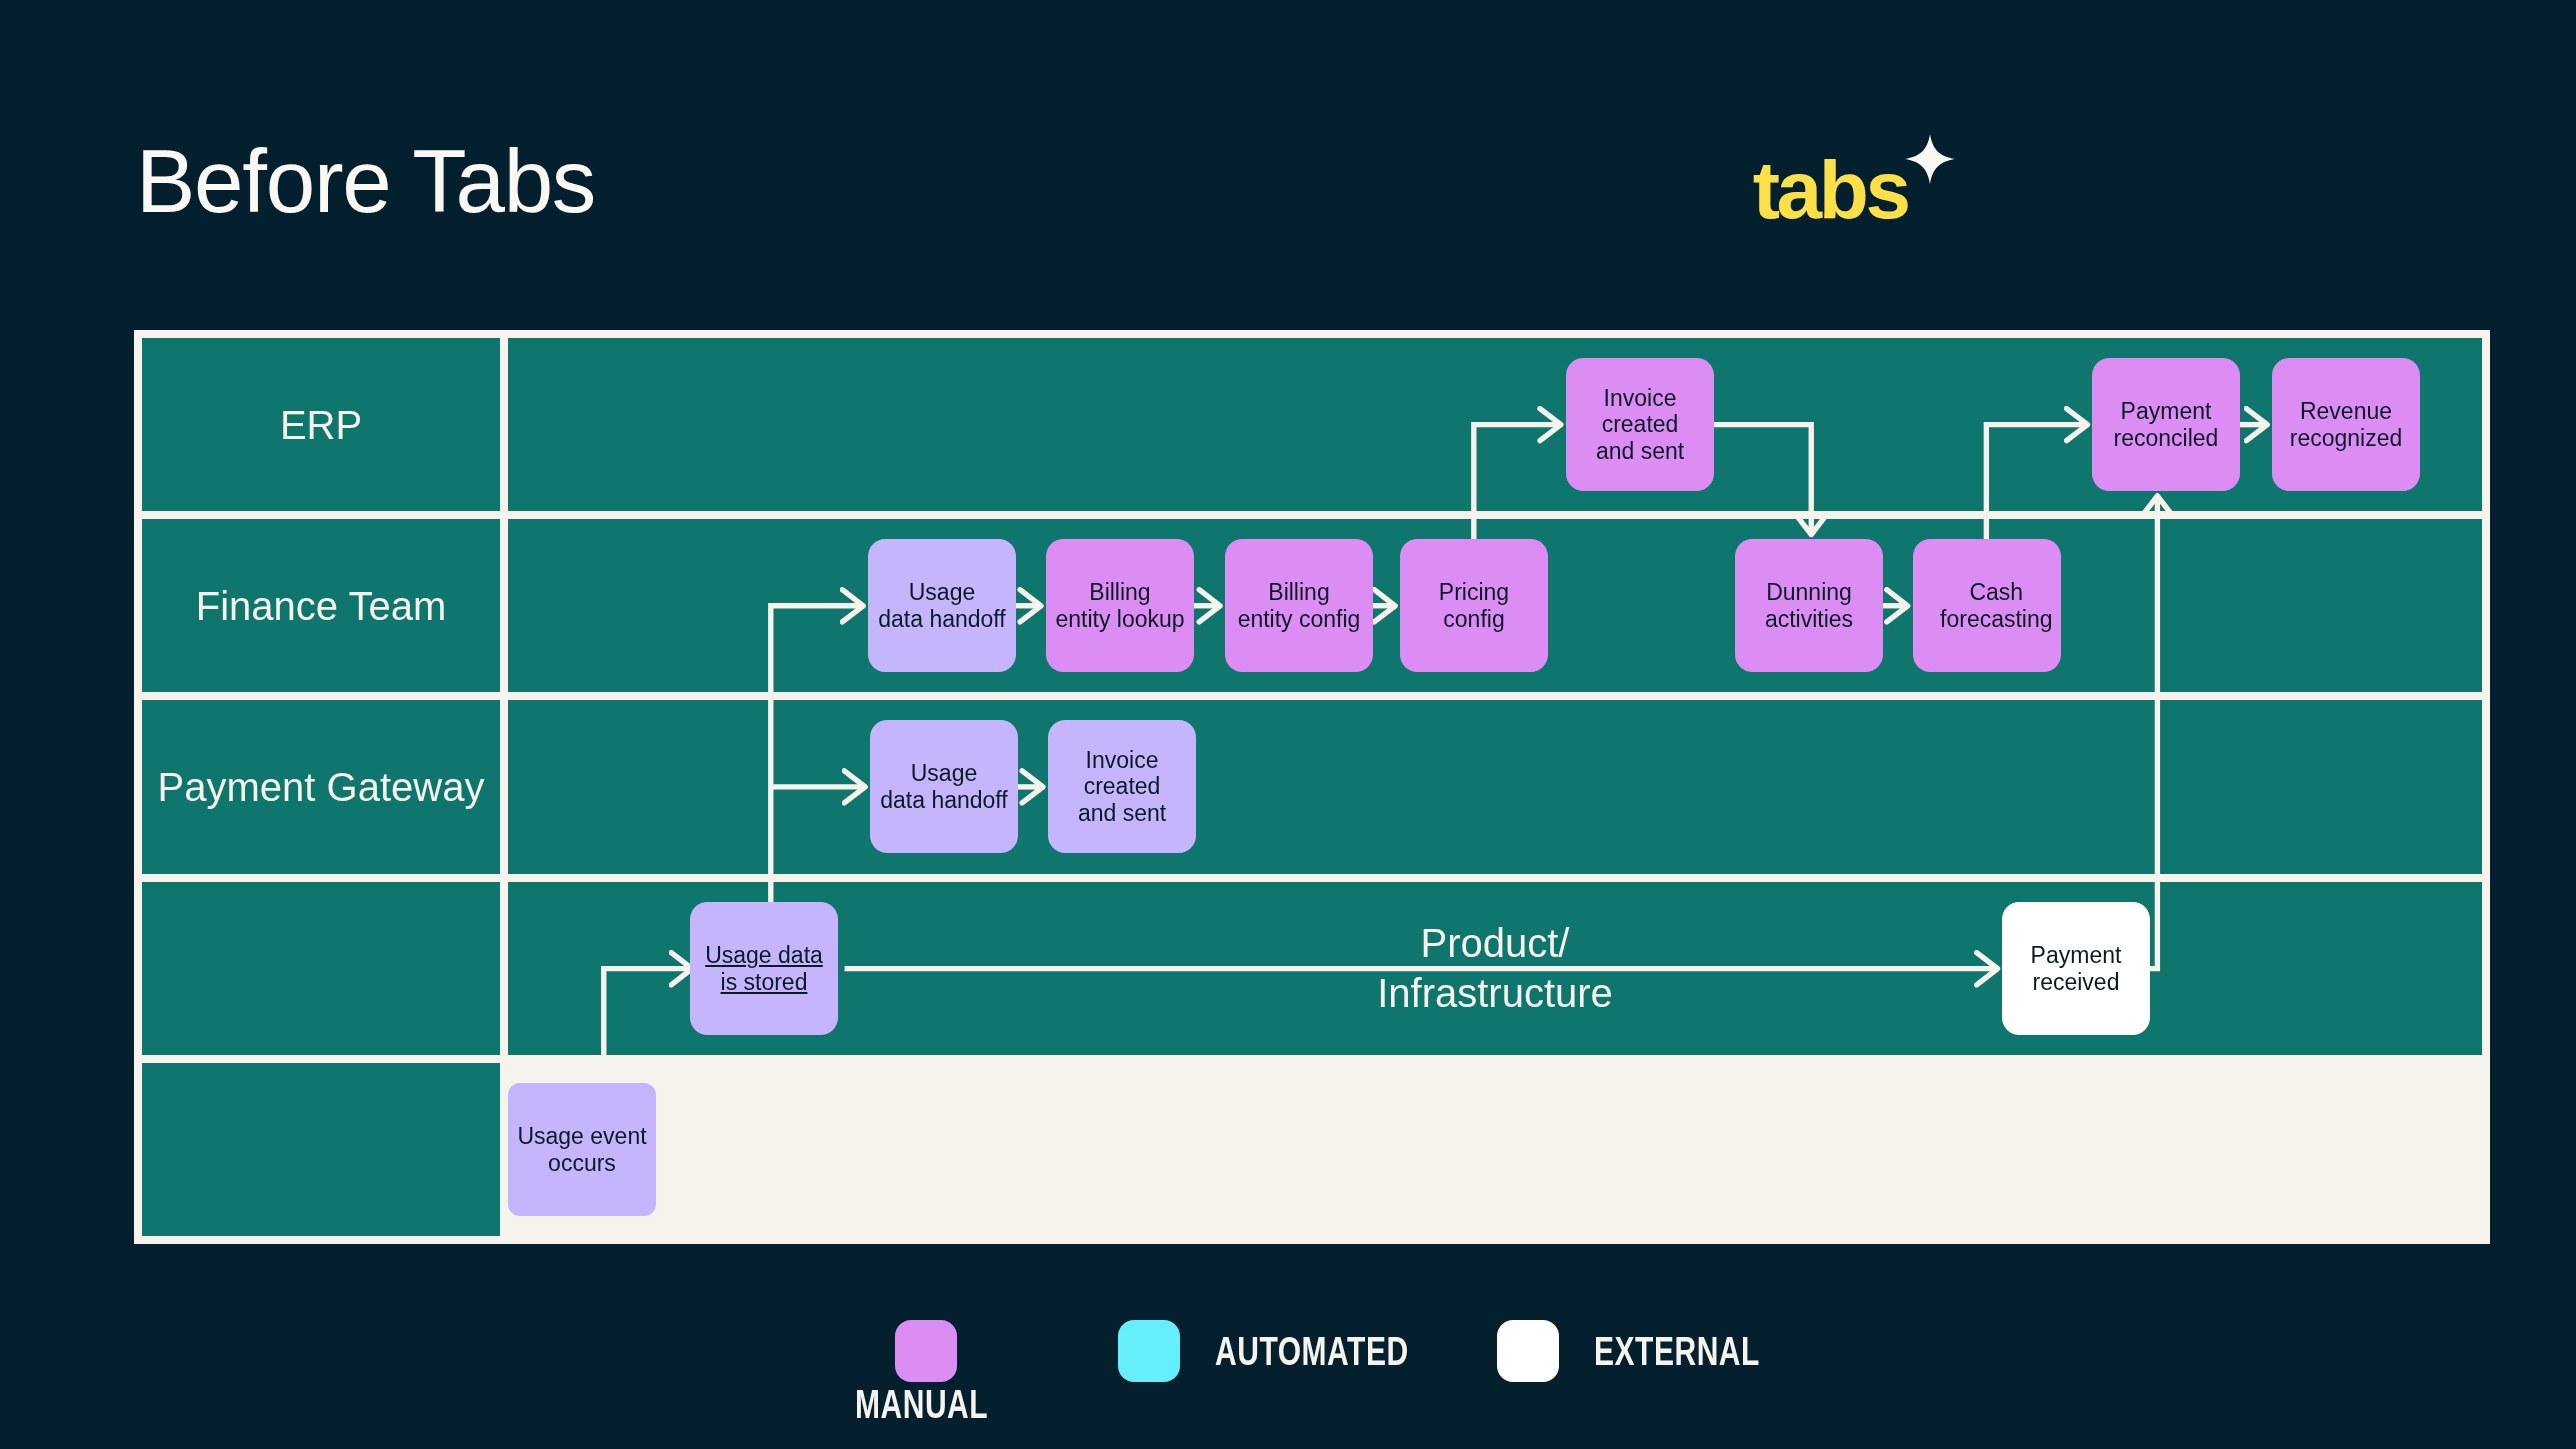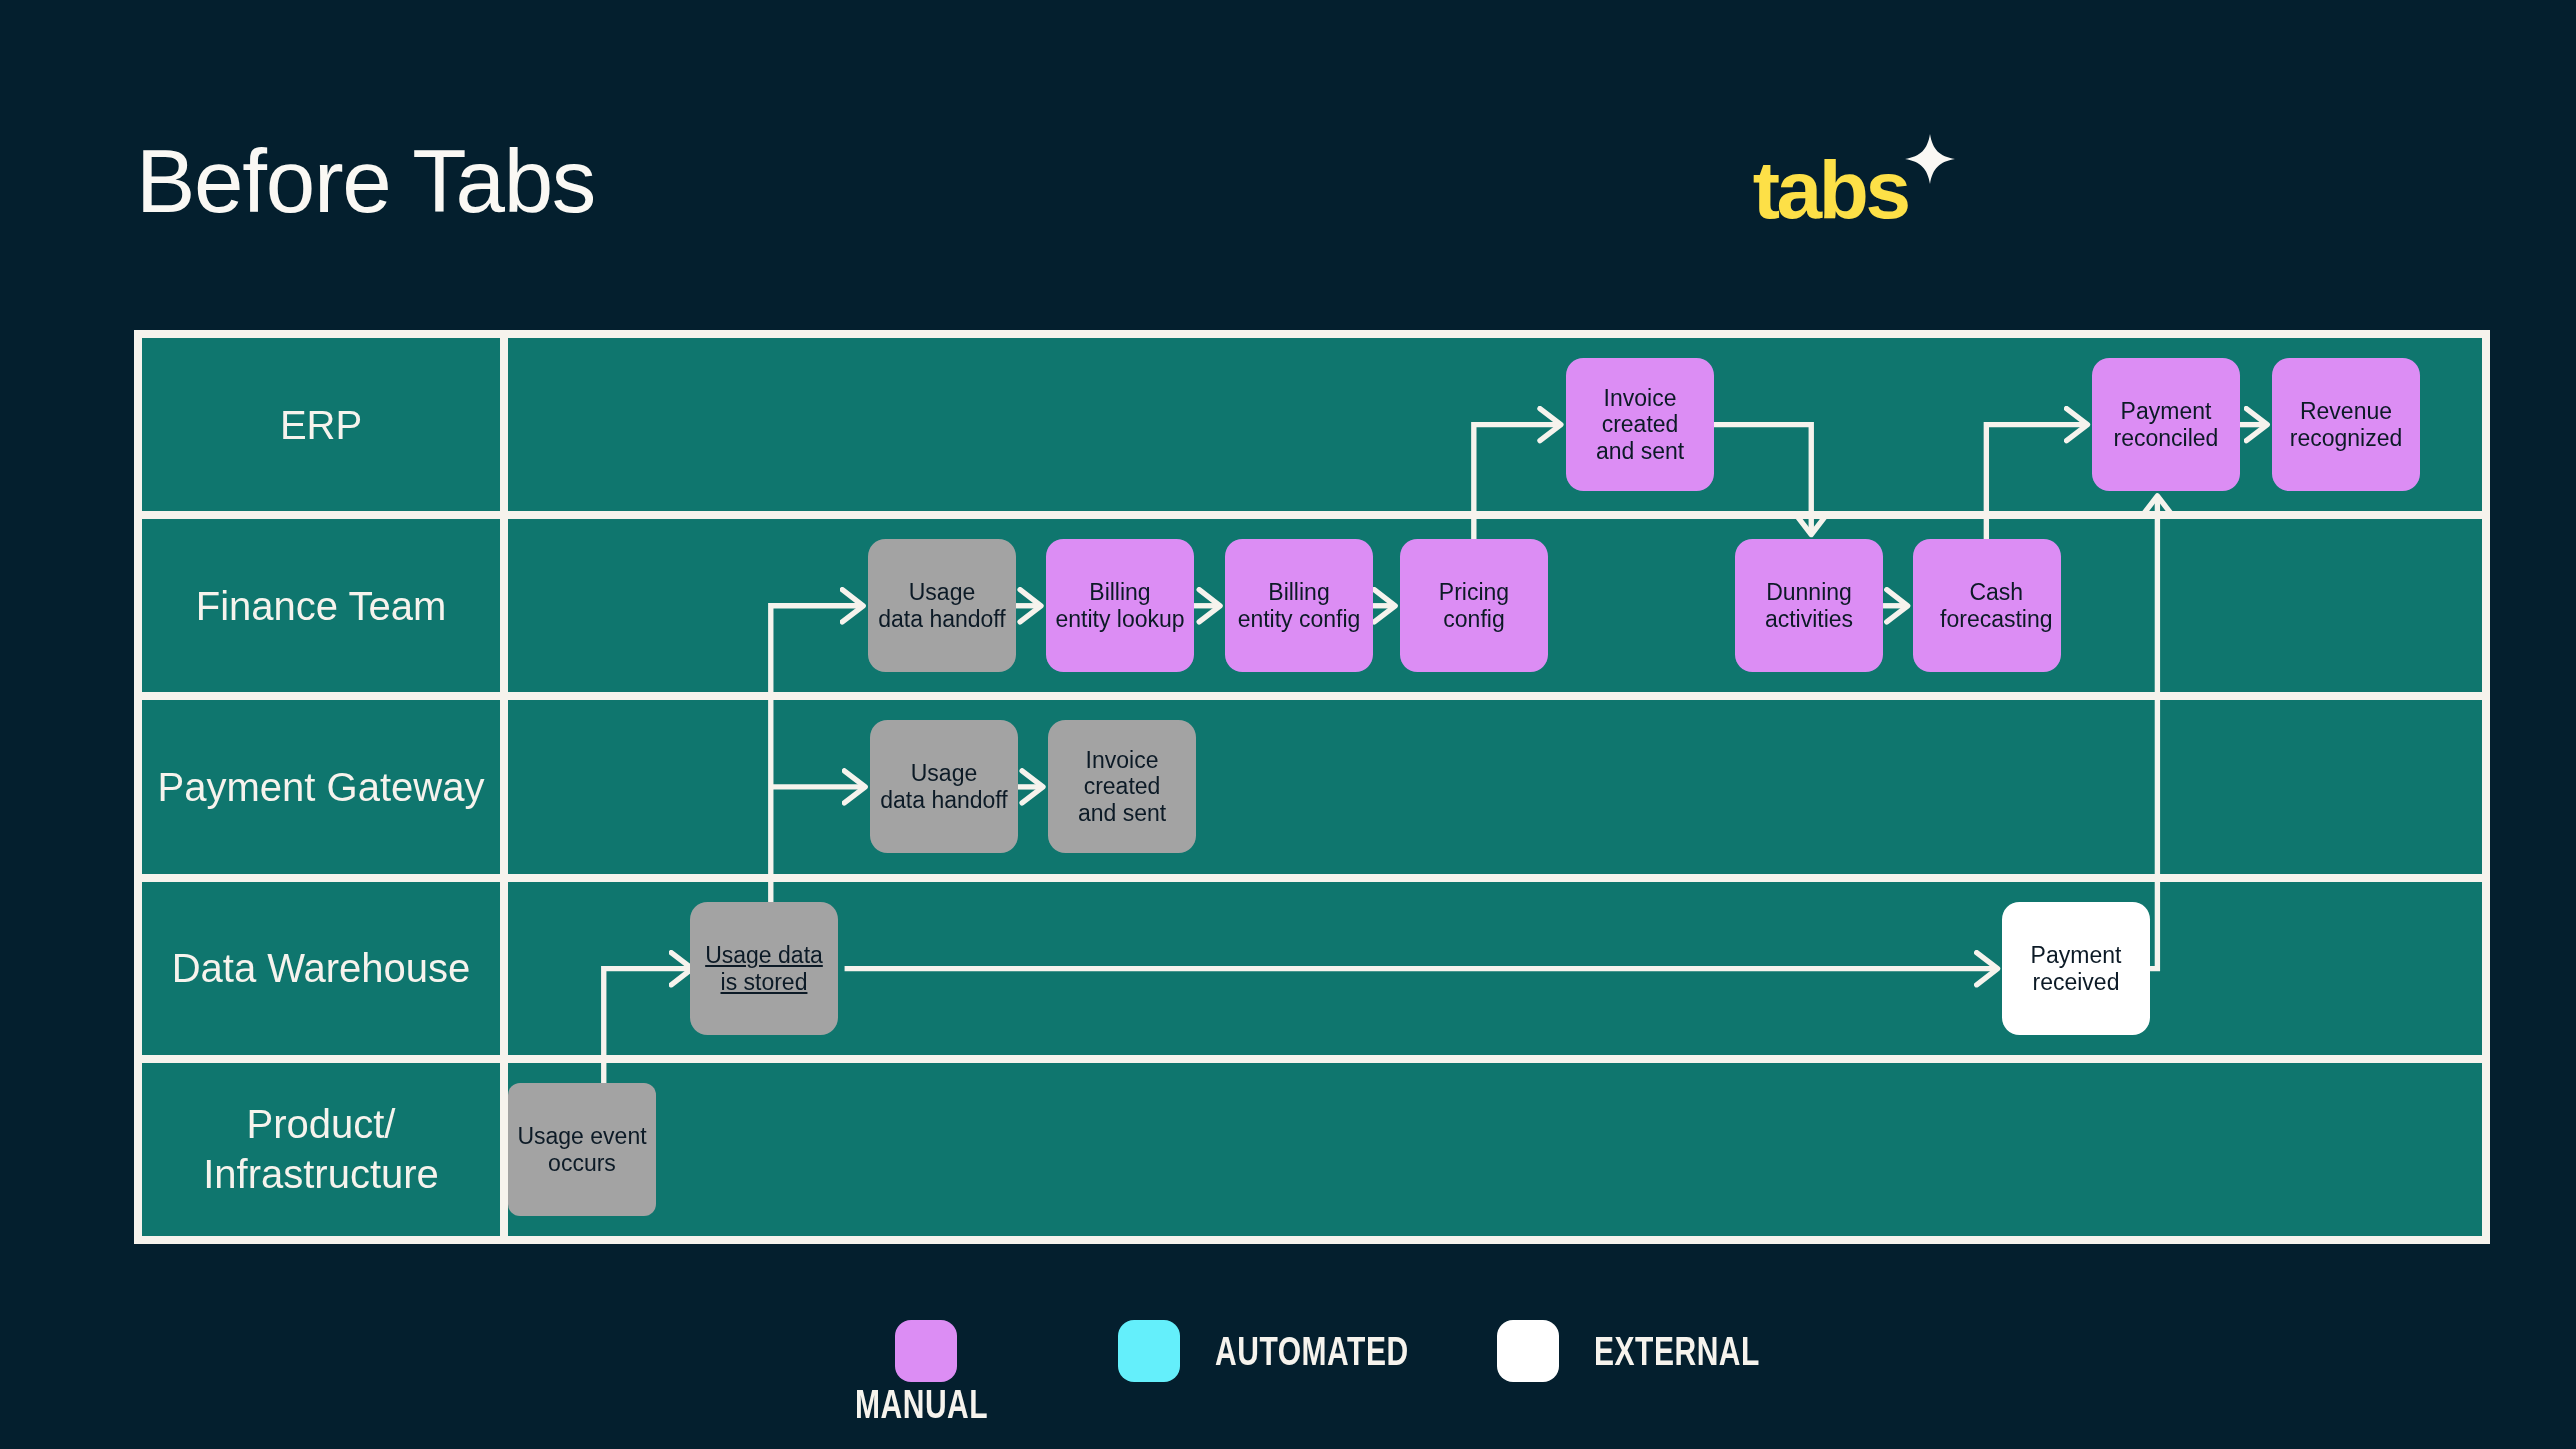--- a/index.html
+++ b/index.html
@@ -27,21 +27,21 @@
   
   .connectors{position:absolute;left:0;top:0;width:2576px;height:1449px;pointer-events:none;}
   .connectors polyline{fill:none;stroke:#F6F3ED;stroke-width:8;}
 
   
   .node{position:absolute;width:148px;height:133px;border-radius:17.4px;
     display:flex;align-items:center;justify-content:center;text-align:center;
     color:#0C1A26;font-size:23px;font-weight:500;line-height:1.15;white-space:pre-line;
     box-sizing:border-box;padding:5.4px;}
   .node.manual{background:#DC8DF4;}
-  .node.automated{background:#a3a3a3;}
+  .node.automated{background:#c4b5fd;}
   .node.external{background:#FFFFFF;}
 
   
   .legend-item{position:absolute;top:1320px;display:flex;align-items:center;}
   .legend-swatch{width:62px;height:62px;border-radius:16px;flex:0 0 auto;}
   .legend-swatch.manual{background:#DC8DF4;}
   .legend-swatch.automated{background:#64EFFB;}
   .legend-swatch.external{background:#FFFFFF;}
   .legend-label{margin-left:35px;color:#F6F3ED;font-size:40px;font-weight:700;
     letter-spacing:0.7px;display:inline-block;transform:scaleX(0.75);transform-origin:left center;
@@ -70,23 +70,20 @@
     <div class="lane-label-cell">
       <span class="lane-label">Finance Team</span>
     </div>
     <div class="lane-content-cell"></div>
 
     <div class="lane-label-cell">
       <span class="lane-label">Payment Gateway</span>
     </div>
     <div class="lane-content-cell"></div>
 
-    <div class="lane-label-cell">
-      <span class="lane-label">Data Warehouse</span>
-    </div>
     <div class="lane-content-cell"></div>
 
     <div class="lane-label-cell">
       <span class="lane-label">Product/
 Infrastructure</span>
     </div>
     <div class="lane-content-cell"></div>
   </div>
 
   <svg class="connectors" viewBox="0 0 3840 2160">

